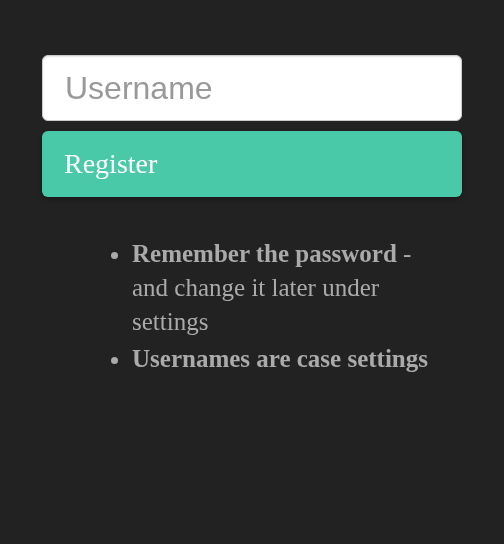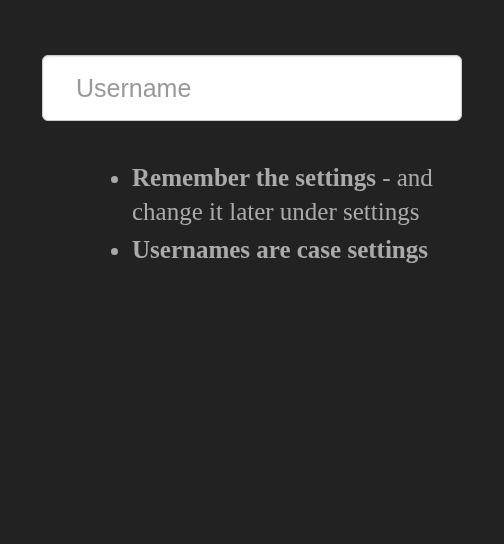--- a/index.html
+++ b/index.html
@@ -18,22 +18,22 @@
       display: flex;
       flex-direction: column;
       gap: 4px;
     }
     .input-field {
       width: 100%;
       height: 66px;
       background: #ffffff;
       border: 1px solid #cccccc;
       border-radius: 6px;
-      padding: 0 33px;
-      font-size: 25px;
+      padding: 0 22px;
+      font-size: 32px;
       font-family: -apple-system, BlinkMacSystemFont, 'Segoe UI', Arial, sans-serif;
       color: #555555;
       outline: none;
       box-shadow: inset 0 1px 2px rgba(0,0,0,0.1);
     }
     .input-field::placeholder {
       color: #999999;
     }
     .register-button {
       width: 100%;
@@ -64,22 +64,23 @@
     }
     .info-list li strong {
       font-weight: bold;
     }
   </style>
 </head>
 <body>
 
 <div class="form-container">
   <input type="text" class="input-field" placeholder="Username" style="">
+  <button class="register-button">Register</button>
 </div>
 
 <ul class="info-list">
   <li>
-    <strong>Remember the settings</strong><span> - and change it later under settings</span>
+    <strong>Remember the password</strong><span> - and change it later under settings</span>
   </li>
   <li>
     <strong>Usernames are case settings</strong>
   </li>
 </ul>
 
 </body></html>

